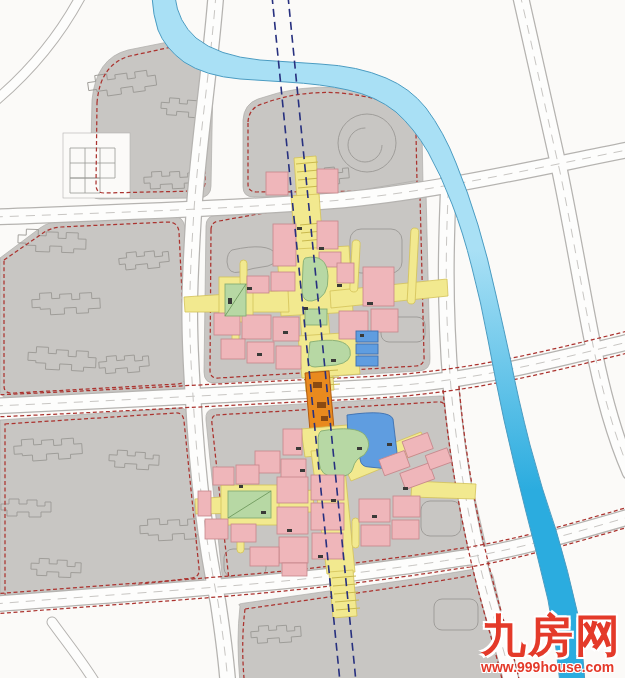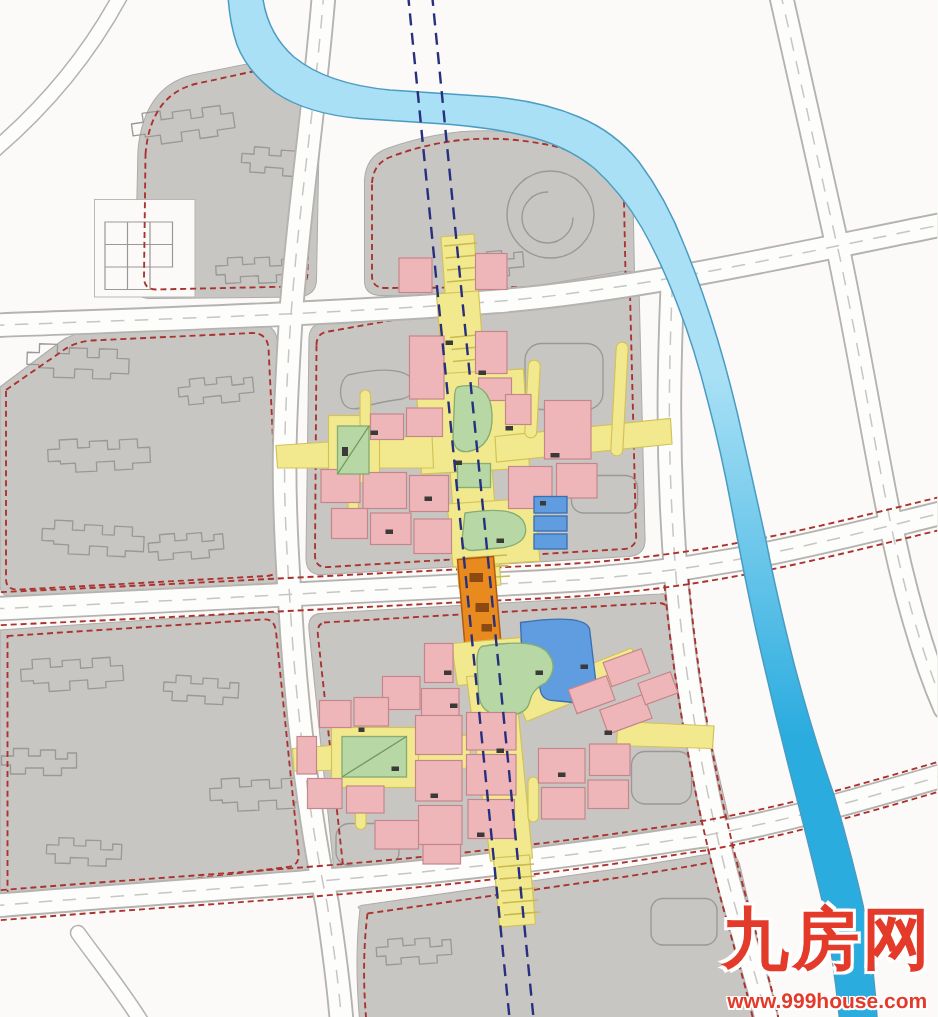--- a/index.html
+++ b/index.html
@@ -22,24 +22,24 @@
   .yel{stroke:#d3c258;stroke-width:.8;}
   .rung{fill:none;stroke:#c9b94e;stroke-width:1.1;}
   .pk{stroke:#c5868b;stroke-width:.8;}
   .grn{stroke:#86ad72;stroke-width:.9;}
   .blu{stroke:#3c6fb0;stroke-width:.9;}
   .org{stroke:#b25b10;stroke-width:1;}
   .orgmark{fill:#8a4a12;}
   .podline{fill:none;stroke:#6f9a5e;stroke-width:.9;}
   .metro{fill:none;stroke-width:1.6;stroke-dasharray:8 5;}
 
-  #watermark{position:absolute;right:3px;bottom:4px;text-align:center;line-height:1;pointer-events:none;}
+  #watermark{position:absolute;right:3px;bottom:4px;text-align:left;line-height:1;pointer-events:none;}
   #wm-brand{font-size:45px;font-weight:900;color:#e43a2a;letter-spacing:2px;
     text-shadow:-2px -2px 0 #fff,2px -2px 0 #fff,-2px 2px 0 #fff,2px 2px 0 #fff,0 0 3px #fff;}
-  #wm-url{font-size:14px;font-weight:700;color:#e43a2a;margin-top:12px;
+  #wm-url{font-size:14px;font-weight:700;color:#e43a2a;margin-top:2px;
     text-shadow:-1px -1px 0 #fff,1px -1px 0 #fff,-1px 1px 0 #fff,1px 1px 0 #fff;}
 </style>
 </head>
 <body>
 
 <div id="stage">
 <svg width="625" height="678" viewBox="0 0 625 678">
   <defs>
     <linearGradient id="riverGrad" gradientUnits="userSpaceOnUse" x1="0" y1="40" x2="0" y2="640">
       <stop offset="0" stop-color="#a9e0f5"></stop>

